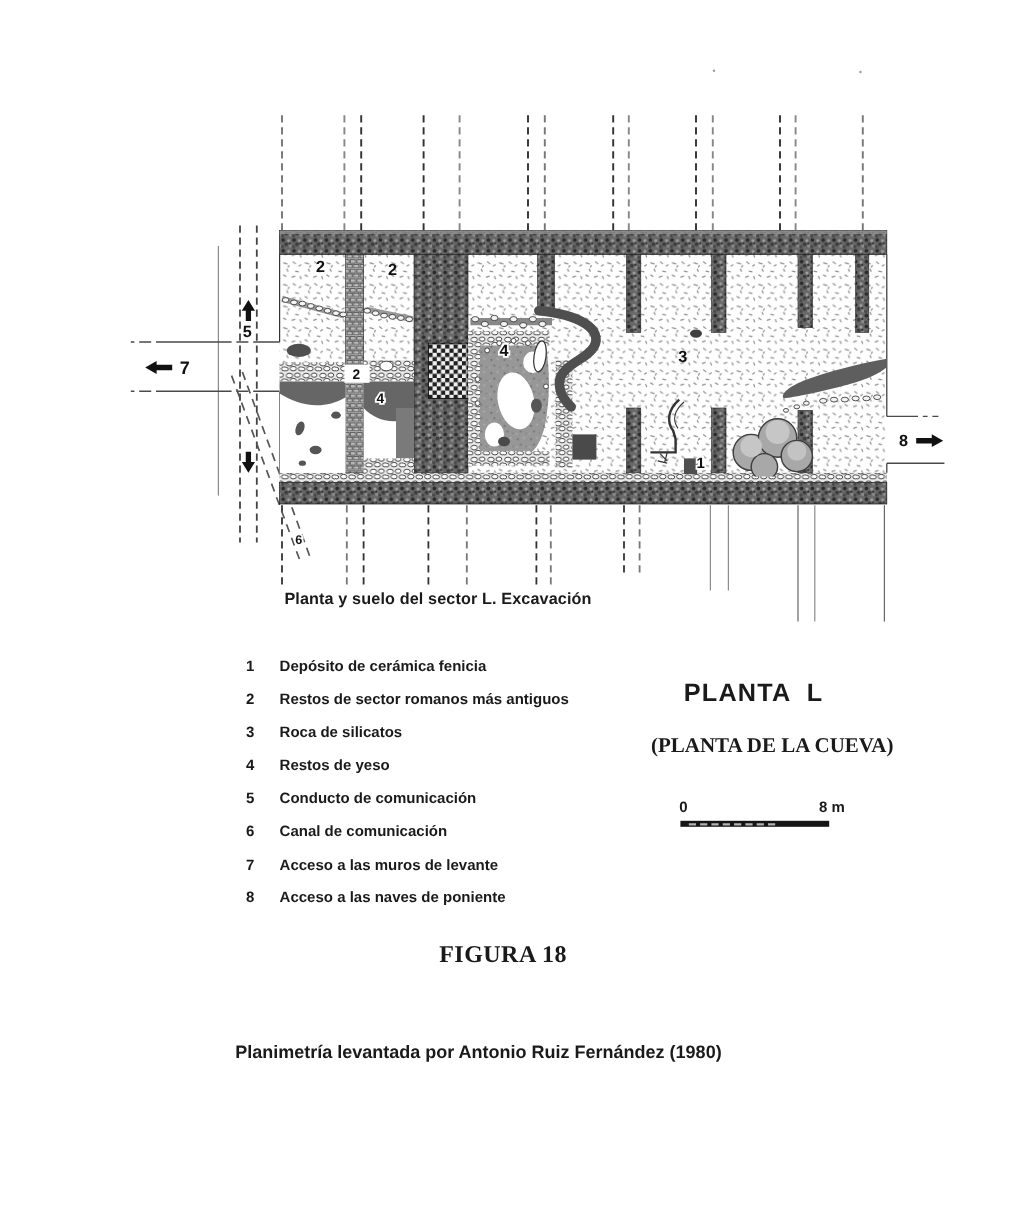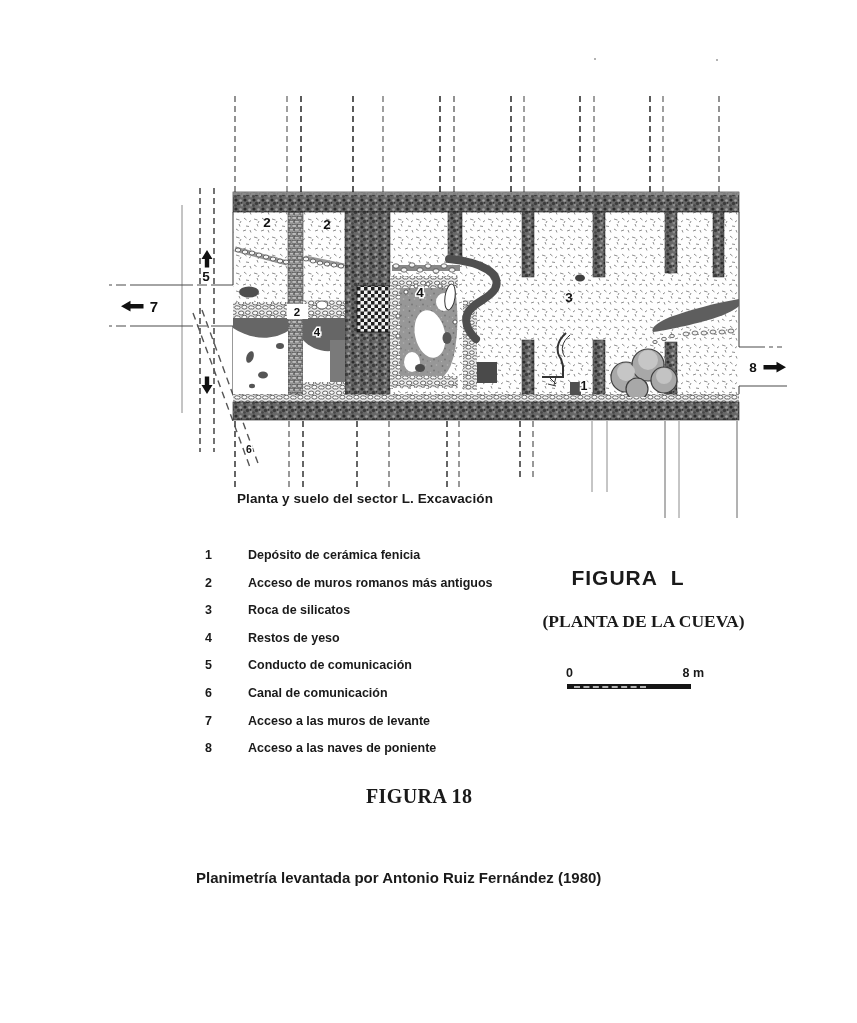--- a/index.html
+++ b/index.html
@@ -6,21 +6,21 @@
   body{
     width:857px;height:1023px;position:relative;background:#fff;
     font-family:"Liberation Sans",sans-serif;color:#1a1a1a;overflow:hidden;
   }
   .abs{position:absolute;}
   svg{position:absolute;left:0;top:0;}
   .caption{left:237px;top:491px;font-size:13.5px;font-weight:bold;letter-spacing:.1px;}
   .legend{left:205px;top:548px;}
   .legend-row{display:flex;height:27.6px;font-size:12.5px;font-weight:bold;}
   .legend-num{width:13px;flex:0 0 13px;}
-  .legend-label{margin-left:30px;white-space:nowrap;}
+  .legend-label{margin-left:15px;white-space:nowrap;}
   .sector-title{left:528px;top:567px;width:200px;text-align:center;
     font-size:21px;font-weight:bold;letter-spacing:1px;white-space:pre;line-height:1;}
   .sector-subtitle{left:536px;top:613px;width:215px;text-align:center;
     font-family:"Liberation Serif",serif;font-weight:bold;font-size:17.5px;line-height:1;white-space:nowrap;}
   .scale{left:566px;top:666px;width:138px;height:26px;}
   .scale-labels{position:relative;height:16px;font-size:12.5px;font-weight:bold;}
   .scale-start{position:absolute;left:0;top:0;}
   .scale-end{position:absolute;right:0;top:0;}
   .scale-line{position:relative;margin-top:2px;margin-left:1px;width:124px;height:5px;background:#151515;}
   .scale-dashes{position:absolute;left:7px;top:1.5px;width:72px;height:0;border-top:2px dashed #b3b3b3;}
@@ -324,21 +324,21 @@
 
 <div class="abs caption">Planta y suelo del sector L. Excavación</div>
 
 <div class="abs legend">
   <div class="legend-row">
     <span class="legend-num">1</span>
     <span class="legend-label">Depósito de cerámica fenicia</span>
   </div>
   <div class="legend-row">
     <span class="legend-num">2</span>
-    <span class="legend-label">Acceso de muros romanos más antiguos</span>
+    <span class="legend-label">Restos de sector romanos más antiguos</span>
   </div>
   <div class="legend-row">
     <span class="legend-num">3</span>
     <span class="legend-label">Roca de silicatos</span>
   </div>
   <div class="legend-row">
     <span class="legend-num">4</span>
     <span class="legend-label">Restos de yeso</span>
   </div>
   <div class="legend-row">
@@ -352,21 +352,21 @@
   <div class="legend-row">
     <span class="legend-num">7</span>
     <span class="legend-label">Acceso a las muros de levante</span>
   </div>
   <div class="legend-row">
     <span class="legend-num">8</span>
     <span class="legend-label">Acceso a las naves de poniente</span>
   </div>
 </div>
 
-<div class="abs sector-title">FIGURA  L</div>
+<div class="abs sector-title">PLANTA  L</div>
 <div class="abs sector-subtitle">(PLANTA DE LA CUEVA)</div>
 
 <div class="abs scale">
   <div class="scale-labels">
     <span class="scale-start">0</span>
     <span class="scale-end">8 m</span>
   </div>
   <div class="scale-line">
     <div class="scale-dashes"></div>
   </div>

